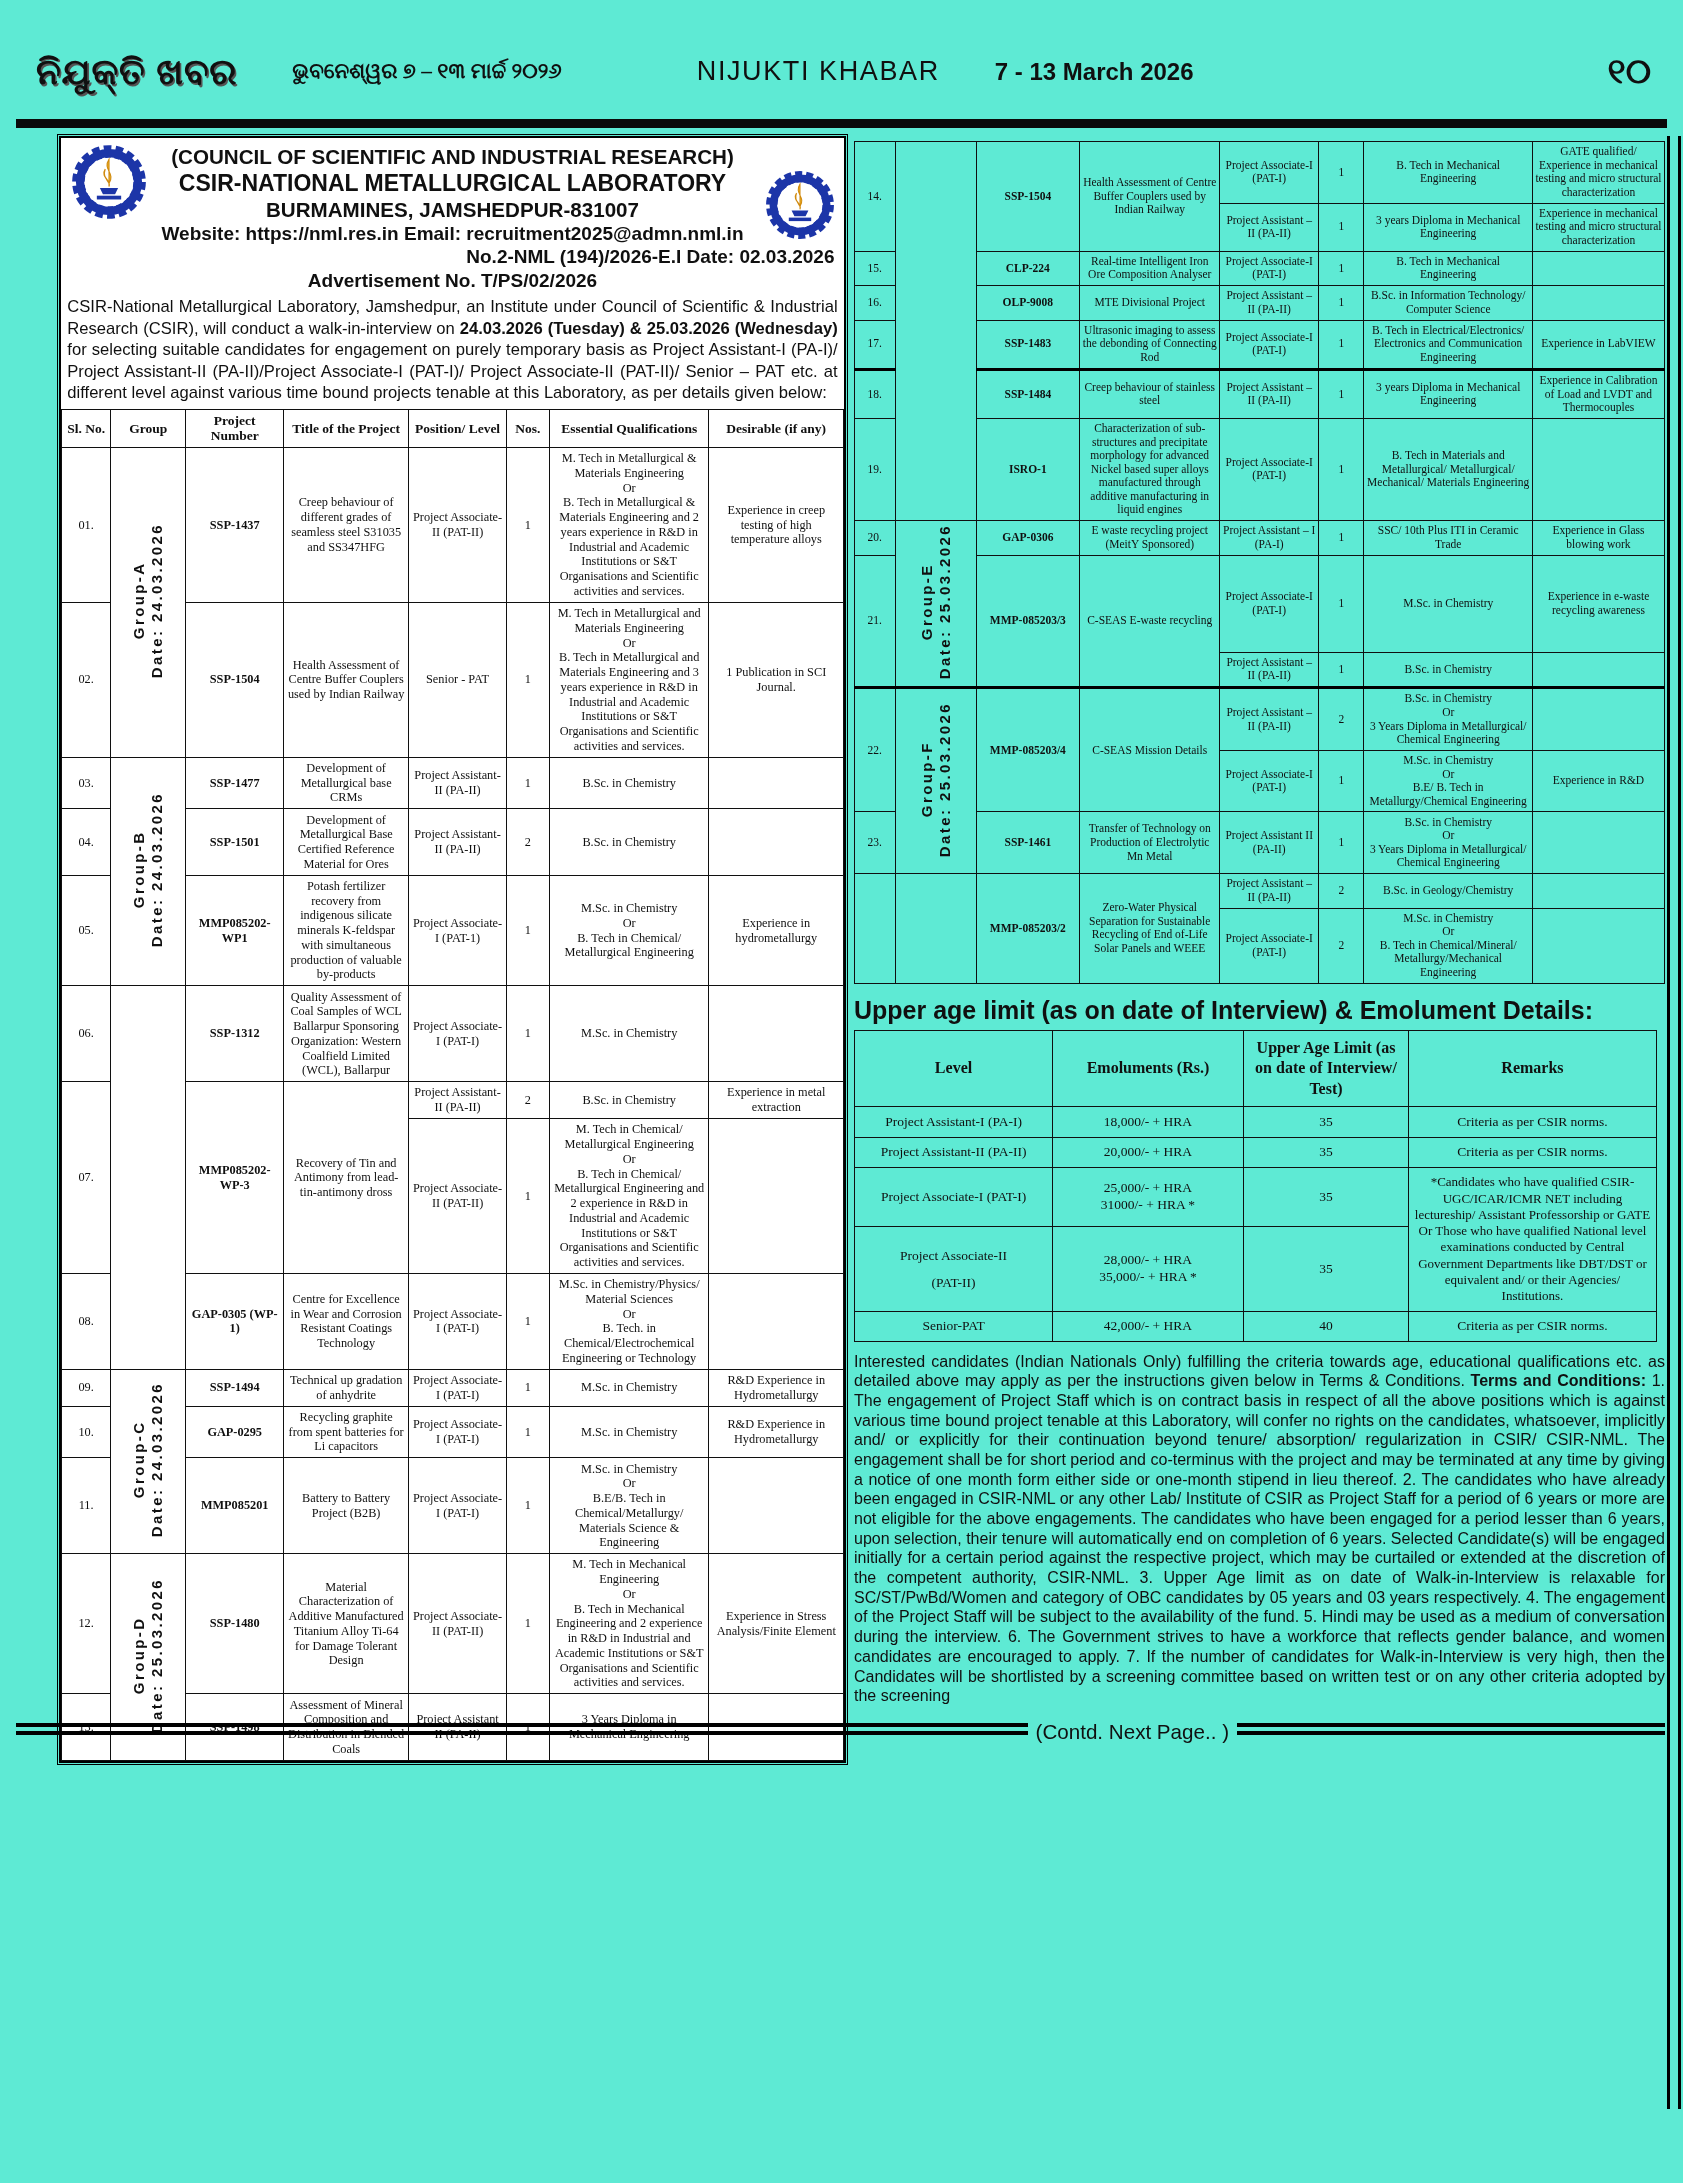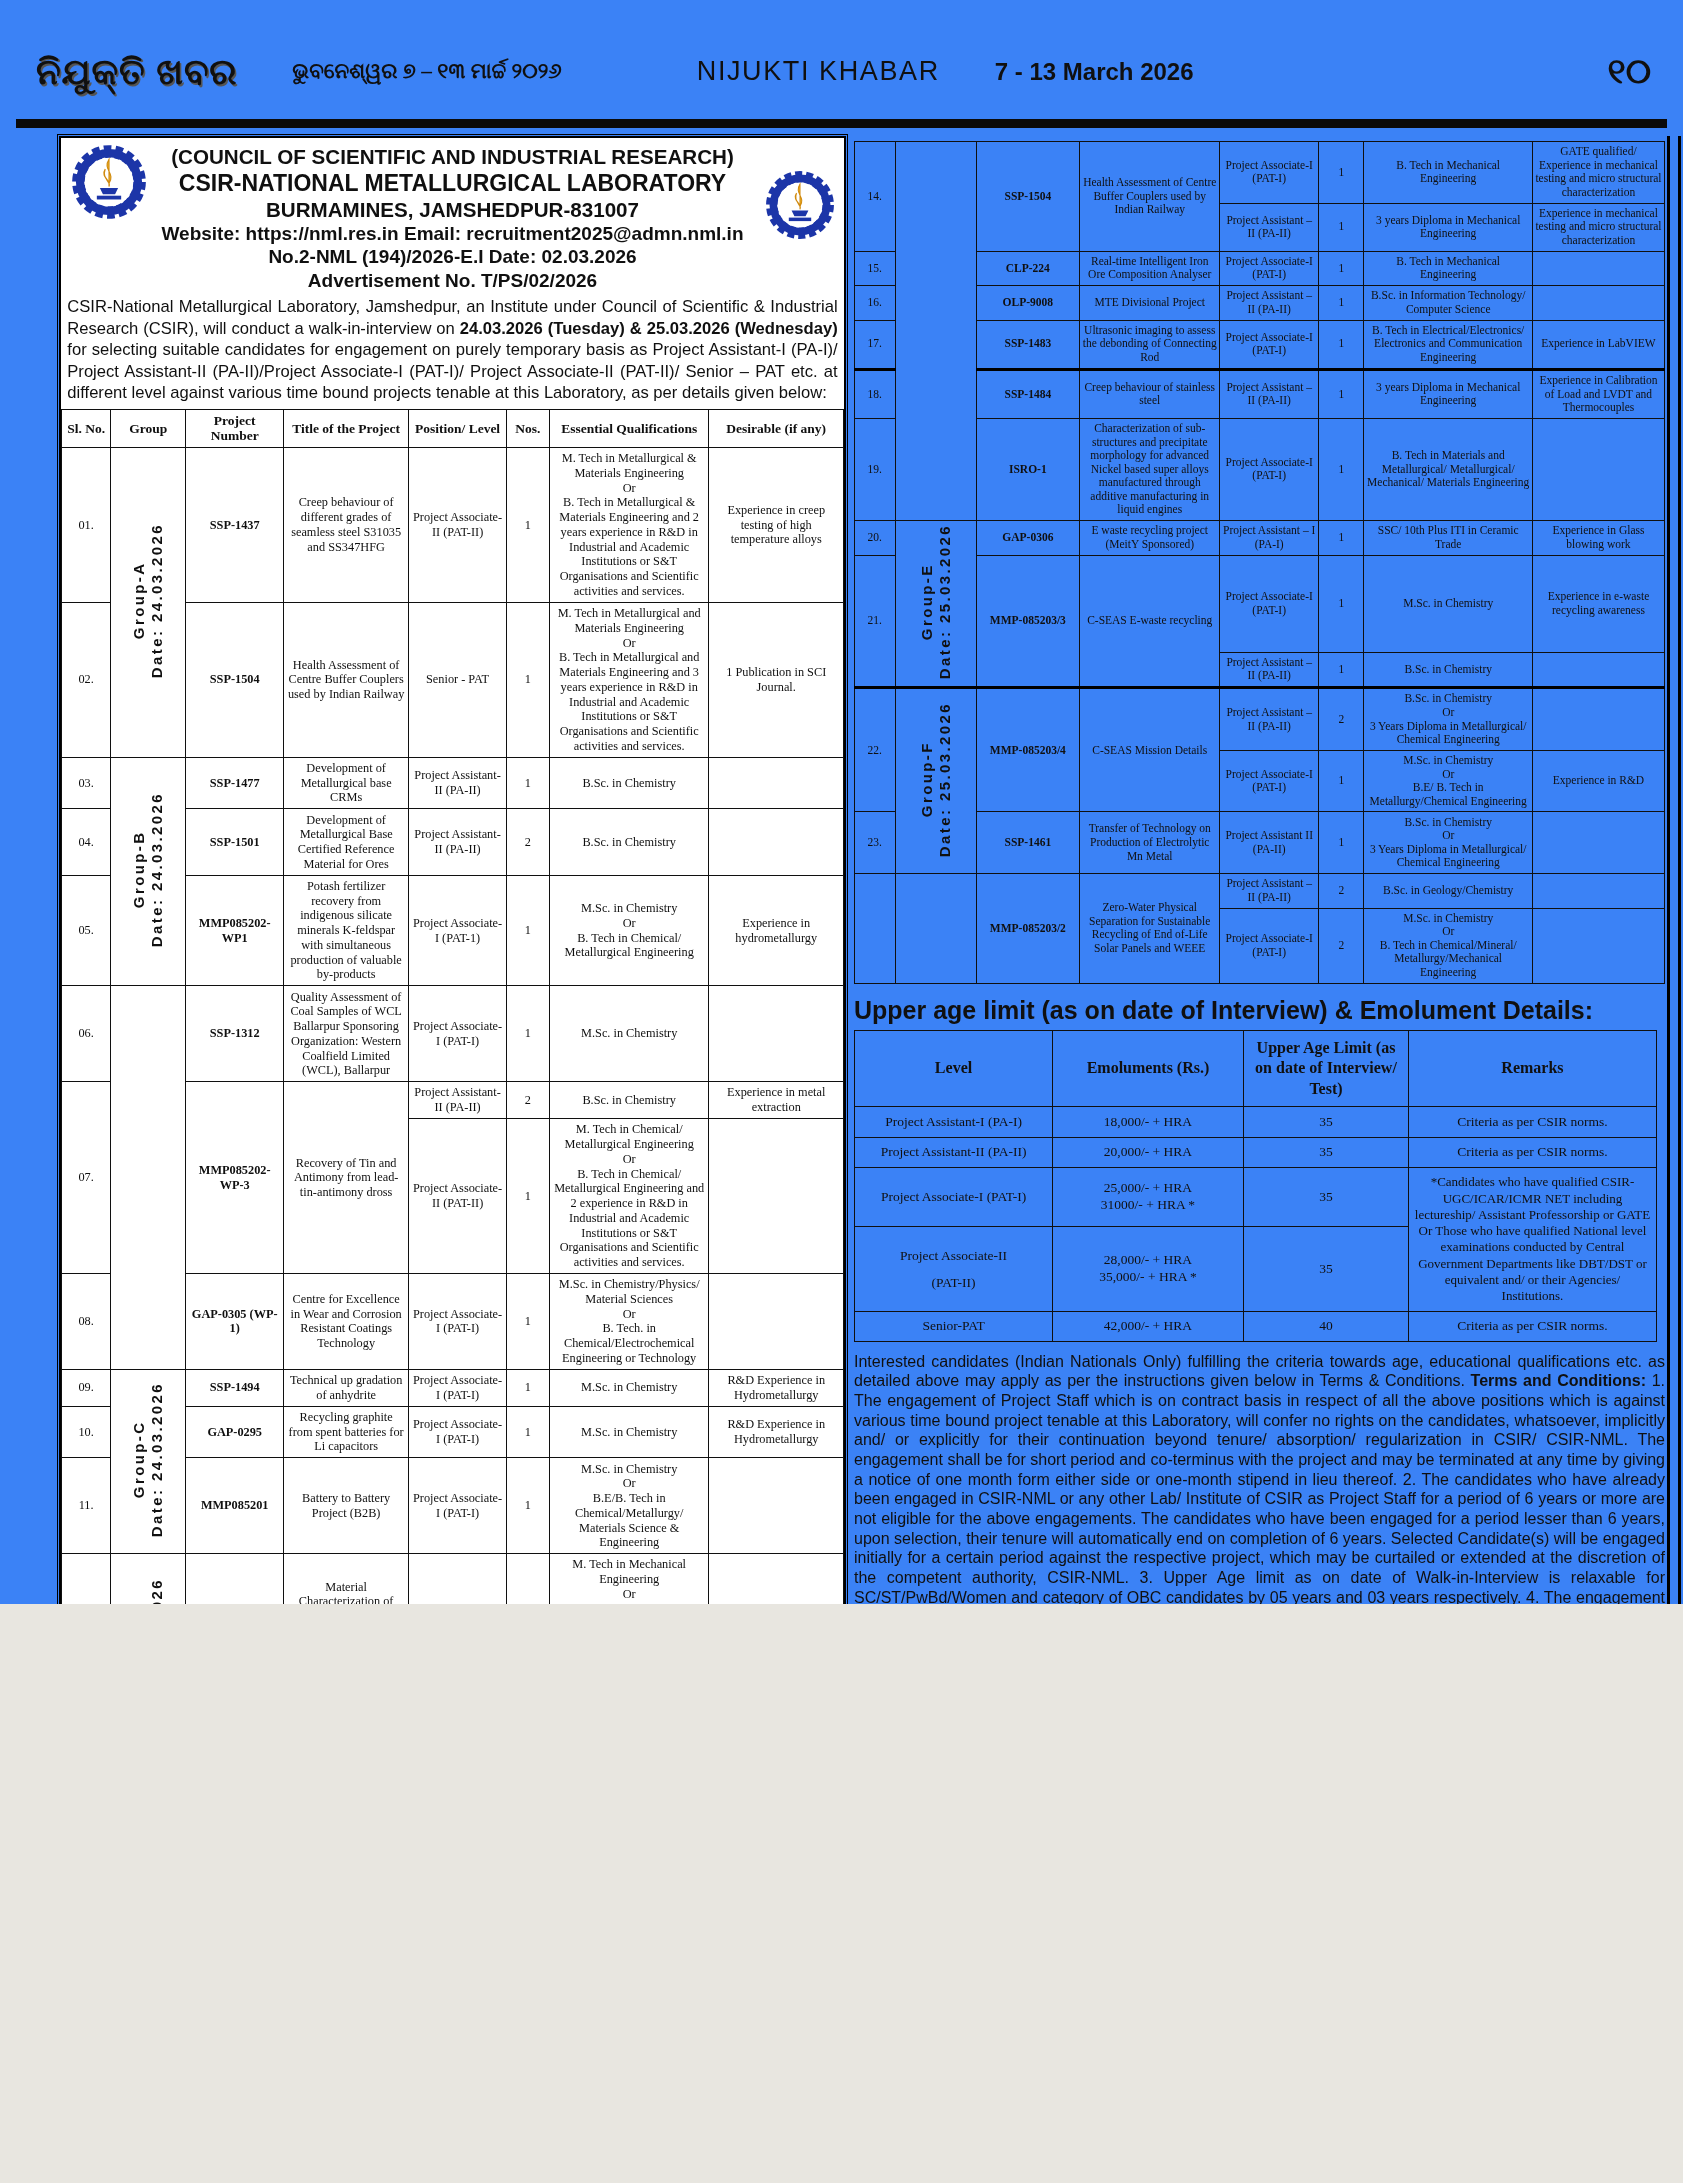--- a/index.html
+++ b/index.html
@@ -1,16 +1,16 @@
 <!DOCTYPE html>
 <html style="font-size:12.7px"><head>
 <meta charset="utf-8">
 <style>
   html,body{margin:0;padding:0;background:#e8e6e0;}
-  .page{position:relative;width:1683px;height:1604px;background:#3b82f6;color:#101010;
+  .page{position:relative;width:1683px;height:2183px;background:#5eead4;color:#101010;
         font-family:"Liberation Serif",serif;overflow:hidden;}
   
   .masthead{position:absolute;left:36px;top:30px;right:32px;height:83px;display:flex;align-items:center;}
   .mast-logo{font-family:"Liberation Sans",sans-serif;font-weight:bold;font-size:36px;
              text-shadow:1.6px 1.6px 0 #555;letter-spacing:0.8px;}
   .mast-dateline{font-size:21.4px;margin-left:55px;font-weight:bold;}
   .mast-name{font-size:27px;letter-spacing:1.6px;margin-left:135px;font-family:"Liberation Sans",sans-serif;}
   .mast-issue{font-size:24px;font-weight:bold;margin-left:55px;font-family:"Liberation Sans",sans-serif;}
   .mast-page{margin-left:auto;font-size:35px;font-weight:bold;}
   .mast-rule{position:absolute;left:16px;right:16px;top:119px;height:8.7px;background:#0a0a0a;}
@@ -18,21 +18,21 @@
   .left-col{position:absolute;left:59px;top:136px;width:783px;border:2.4px solid #000;outline:0.8px solid #000;outline-offset:1.6px;background:#fff;}
   .right-col{position:absolute;left:854px;top:141px;width:811px;}
   .right-edge{position:absolute;left:1667px;top:136px;width:8px;height:1973px;
               border-left:3.2px solid #000;border-right:3.2px solid #000;}
   
   .ad-head{position:relative;text-align:center;padding:6.3px 9.5px 1.6px;font-family:"Liberation Sans",sans-serif;}
   .ad-head .logo{position:absolute;top:6.3px;}
   .ad-head .logo.l{left:9.5px;} .ad-head .logo.r{right:9.5px;top:32px;}
   .hl{font-weight:bold;margin:0.8px 0;line-height:1.18;}
   .h1{font-size:23px;} .h2{font-size:20.6px;} .h3{font-size:20.6px;}
-  .h4{font-size:19px;} .h5{font-size:19px;} .h6{font-size:19px;} .h7{font-size:19px;}
+  .h4{font-size:19px;} .h5{font-size:19px;} .h6{font-size:19px;text-align:right;} .h7{font-size:19px;}
   .h8{font-size:20.6px;margin-top:2.4px;}
   .intro{font-family:"Liberation Sans",sans-serif;font-size:16.6px;line-height:1.3;
          text-align:justify;padding:1.6px 6.3px 4.8px;}
   .intro b{white-space:normal;}
   
   table.jobs{width:100%;border-collapse:collapse;table-layout:fixed;}
   table.jobs th,table.jobs td{border:1.6px solid #101010;padding:3.2px 2.4px;text-align:center;
       vertical-align:middle;overflow:hidden;}
   table.jobs th{font-weight:bold;font-size:13.5px;line-height:1.15;}
   .t-left{font-size:12.3px;line-height:1.2;}

